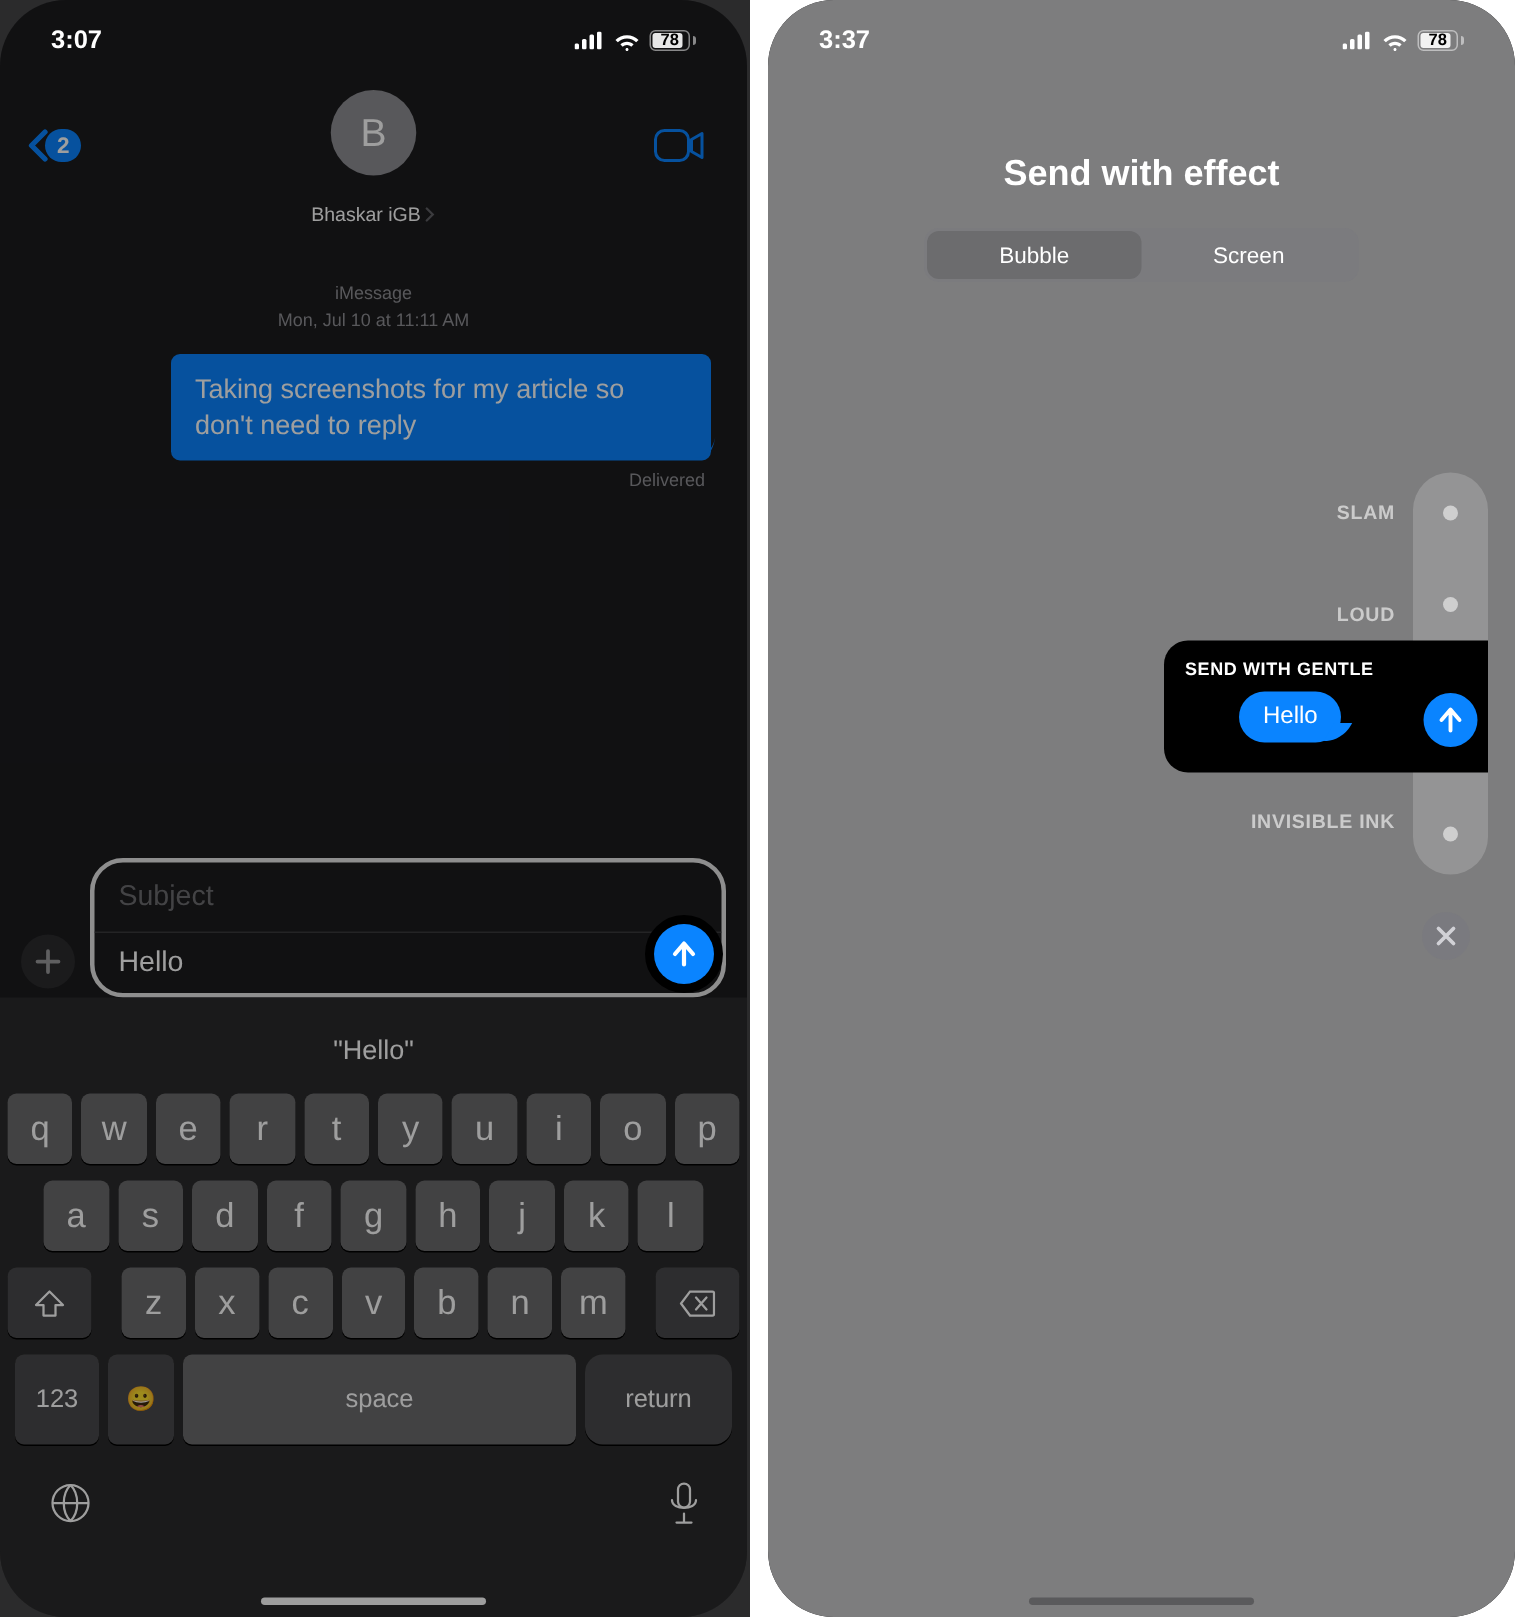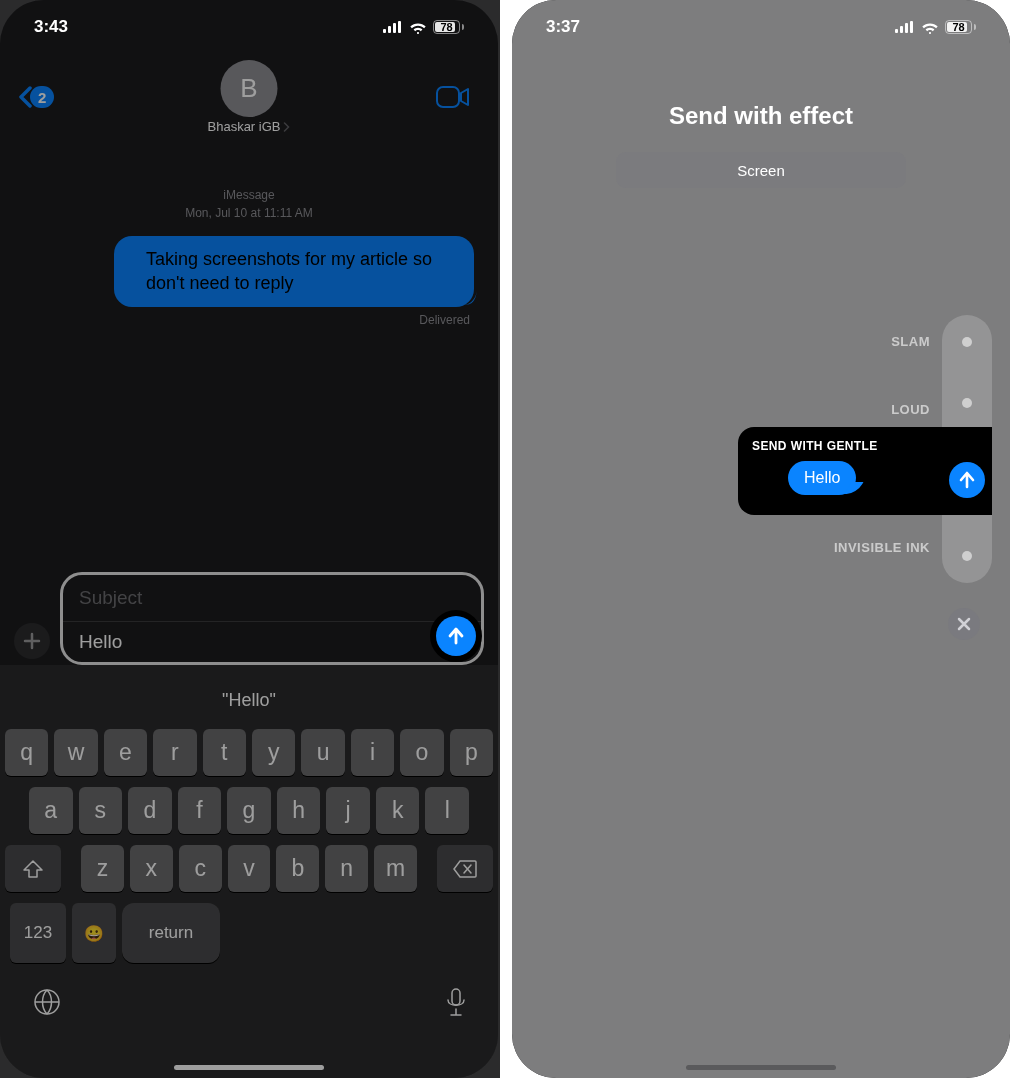--- a/index.html
+++ b/index.html
@@ -20,27 +20,27 @@
   .battery-fill { position:absolute; left:1px; top:1px; bottom:1px; width:78%; background:rgba(255,255,255,.9); border-radius:2px;}
   .phone.left .battery-num{color:#000;}
   .phone.right .statusbar{z-index:60;}
 
   
   .nav { position:relative; height:100px; }
   .back { position:absolute; top:32px; left:18px; display:flex; align-items:center; color:#0a84ff; z-index:5;}
   .back-badge { background:#0a84ff; color:#fff; border-radius:12px; padding:0 8px; font-size:15px; height:22px; display:flex; align-items:center; font-weight:600; margin-left:-2px;}
   .avatar-wrap { position:absolute; top:6px; left:50%; transform:translateX(-50%); display:flex; flex-direction:column; align-items:center;}
   .avatar { width:57px; height:57px; border-radius:50%; background:#8e8e93; display:flex; align-items:center; justify-content:center; color:#fff; font-size:26px; font-weight:500;}
-  .avatar-name { color:#fff; font-size:13px; margin-top:2px; display:flex; align-items:center;}
+  .avatar-name { color:#fff; font-size:13px; margin-top:18px; display:flex; align-items:center;}
   .chev { margin-left:2px; opacity:.6;}
   .video-icon { position:absolute; top:32px; right:28px; color:#0a84ff; }
 
   .thread-meta { text-align:center; color:#8e8e93; font-size:12px; margin-top:32px; line-height:1.5;}
   .bubble-row { display:flex; justify-content:flex-end; padding:14px 24px 0;}
-  .msg-bubble { background:#0a84ff; color:#000000; padding:11px 32px; border-radius:18px; font-size:18px; max-width:360px; line-height:1.35; position:relative;}
+  .msg-bubble { background:#0a84ff; color:#ffffff; padding:11px 16px; border-radius:6px; font-size:18px; max-width:360px; line-height:1.35; position:relative;}
   .msg-tail { position:absolute; right:-3px; bottom:2px;}
   .delivered { text-align:right; padding:6px 28px 0; color:#8e8e93; font-size:12px;}
 
   .composer-area { position:absolute; bottom:413px; left:0; right:0; padding:0 14px; display:flex; align-items:flex-end; gap:10px;}
   .plus-btn { width:36px; height:36px; border-radius:18px; background:#2c2c2e; display:flex; align-items:center; justify-content:center; color:#9a9a9c; font-size:22px; margin-bottom:6px;}
   .compose-box { flex:1; background:transparent; border:3px solid #e5e5e5; border-radius:22px; overflow:hidden;}
   .subj { padding:12px 16px; color:#6d6d70; font-size:19px; border-bottom:1px solid #3a3a3c;}
   .msg-line { display:flex; align-items:center; padding:9px 6px 9px 16px;}
   .msg-text { flex:1; color:#fff; font-size:19px;}
   .send-btn { width:36px; height:36px; border-radius:18px; background:#0a84ff; display:flex; align-items:center; justify-content:center; color:#fff;}
@@ -71,37 +71,37 @@
   .right .statusbar{color:#fff;}
   .effect-body { position:absolute; top:0; left:0; right:0; bottom:0; background:#7d7d7e;}
   .effect-title { text-align:center; color:#fff; font-size:24px; font-weight:600; margin-top:48px;}
   .seg { width:290px; height:36px; background:rgba(118,118,128,.36); border-radius:10px; margin:22px auto 0; display:flex; padding:2px;}
   .seg-item { flex:1; display:flex; align-items:center; justify-content:center; color:#fff; font-size:15px; border-radius:8px;}
   .seg-item.active { background:#6c6c6e;}
   .effect-rail { position:absolute; right:18px; top:315px; width:50px; height:268px; background:rgba(255,255,255,.18); border-radius:25px; display:flex; flex-direction:column; align-items:center; justify-content:space-between; padding:22px 0;}
   .rail-dot { width:10px; height:10px; border-radius:5px; background:rgba(255,255,255,.55);}
   .effect-label { position:absolute; right:80px; color:rgba(255,255,255,.6); font-size:13px; font-weight:700; letter-spacing:.5px; text-align:right;}
   .lbl-slam{top:334px;} .lbl-loud{top:402px;} .lbl-ink{top:540px;}
-  .gentle-panel { position:absolute; right:18px; top:427px; width:254px; height:88px; background:#000; border-radius:16px 0 0 16px; padding:12px 58px 0 14px;}
+  .gentle-panel { position:absolute; right:18px; top:427px; width:216px; height:88px; background:#000; border-radius:16px 0 0 16px; padding:12px 58px 0 14px;}
   .gentle-title{ color:#fff; font-size:12px; font-weight:700; letter-spacing:.4px;}
   .gentle-bubble{ margin-top:8px; margin-left:36px; background:#0a84ff; color:#fff; padding:8px 16px; border-radius:18px; font-size:16px; display:inline-block; position:relative;}
   .gentle-bubble::after{content:"";position:absolute;right:-4px;bottom:1px;width:12px;height:12px;background:#0a84ff;border-radius:0 0 10px 0;transform:skewX(-30deg);}
   .gentle-send { position:absolute; right:18px; top:455px; width:50px; height:50px; display:flex; align-items:center; justify-content:center;}
   .gentle-send-btn{width:36px;height:36px;border-radius:18px;background:#0a84ff;display:flex;align-items:center;justify-content:center;}
   .close-eff { position:absolute; right:30px; top:608px; width:32px; height:32px; border-radius:16px; background:rgba(120,120,128,.5); display:flex; align-items:center; justify-content:center; color:#c7c7cc;}
 </style>
 </head>
 <body>
 
 <div class="stage">
   <div class="gap-fill-left"></div>
 
   <div class="phone left">
     <div class="statusbar">
-      <span>3:43</span>
+      <span>3:07</span>
       <div class="status-icons">
         <svg width="20" height="12" viewBox="0 0 20 12">
             <rect x="0" y="8" width="3" height="4" rx="1" fill="#fff"></rect>
             <rect x="5" y="5" width="3" height="7" rx="1" fill="#fff"></rect>
             <rect x="10" y="2" width="3" height="10" rx="1" fill="#fff"></rect>
             <rect x="15" y="0" width="3" height="12" rx="1" fill="#fff"></rect>
           </svg>
         <svg width="18" height="13" viewBox="0 0 18 13">
             <path d="M9 2.5c-3 0-5.7 1.2-7.7 3.1l1.6 1.6C4.5 5.7 6.6 4.7 9 4.7s4.5 1 6.1 2.5l1.6-1.6C14.7 3.7 12 2.5 9 2.5zm0 4.3c-1.7 0-3.3.7-4.4 1.8l1.6 1.6c.7-.7 1.7-1.2 2.8-1.2s2.1.5 2.8 1.2l1.6-1.6C12.3 7.5 10.7 6.8 9 6.8zM9 11c-.6 0-1 .4-1 1s.4 1 1 1 1-.4 1-1-.4-1-1-1z" fill="#fff"></path>
           </svg>
@@ -216,20 +216,21 @@
           <div class="fn-key">
             <svg width="24" height="18" viewBox="0 0 24 18">
                 <path d="M7 1 H22 A1 1 0 0 1 23 2 V16 A1 1 0 0 1 22 17 H7 L1 9 Z" stroke="#fff" stroke-width="1.5" fill="none"></path>
                 <path d="M11 5 L18 13 M18 5 L11 13" stroke="#fff" stroke-width="1.5" stroke-linecap="round"></path>
               </svg>
           </div>
         </div>
         <div class="kb-bottom">
           <div class="btm-key n123">123</div>
           <div class="btm-key emoji">😀</div>
+          <div class="btm-key space">space</div>
           <div class="btm-key return">return</div>
         </div>
       </div>
       <div class="kb-footer">
         <svg width="30" height="30" viewBox="0 0 30 30">
             <circle cx="15" cy="15" r="12" stroke="#fff" stroke-width="1.5" fill="none"></circle>
             <path d="M3 15 H27 M15 3 C9 9 9 21 15 27 M15 3 C21 9 21 21 15 27" stroke="#fff" stroke-width="1.5" fill="none"></path>
           </svg>
         <svg width="20" height="30" viewBox="0 0 20 30">
             <rect x="6" y="2" width="8" height="16" rx="4" stroke="#fff" stroke-width="1.5" fill="none"></rect>
@@ -260,20 +261,21 @@
                 <div class="battery-fill" style="background:rgba(255,255,255,.9)"></div>
                 <span class="battery-num" style="color:#000">78</span>
               </div>
             <div class="battery-tip"></div>
           </div>
         </div>
       </div>
 
       <div class="effect-title">Send with effect</div>
       <div class="seg">
+        <div class="seg-item active">Bubble</div>
         <div class="seg-item">Screen</div>
       </div>
 
       <div class="effect-rail">
         <div class="rail-dot"></div>
         <div class="rail-dot"></div>
         <div style="height:40px;"></div>
         <div class="rail-dot"></div>
       </div>
       <div class="effect-label lbl-slam">SLAM</div>

